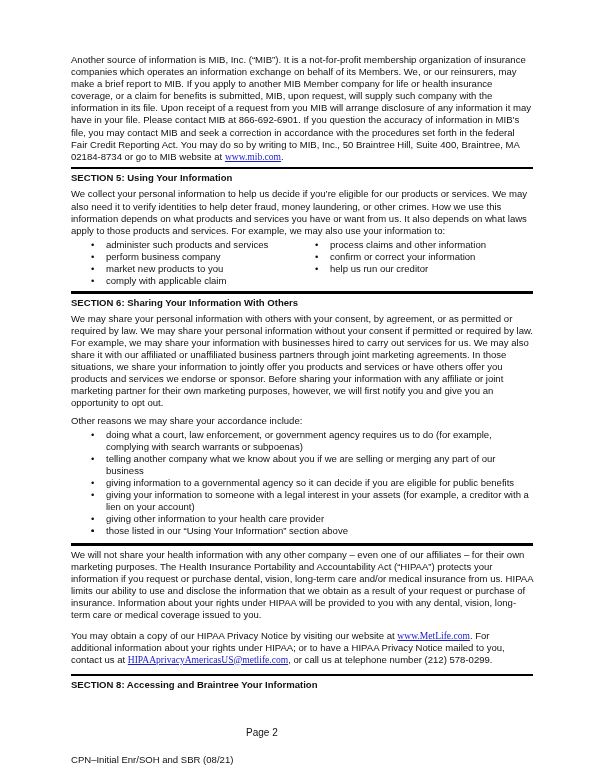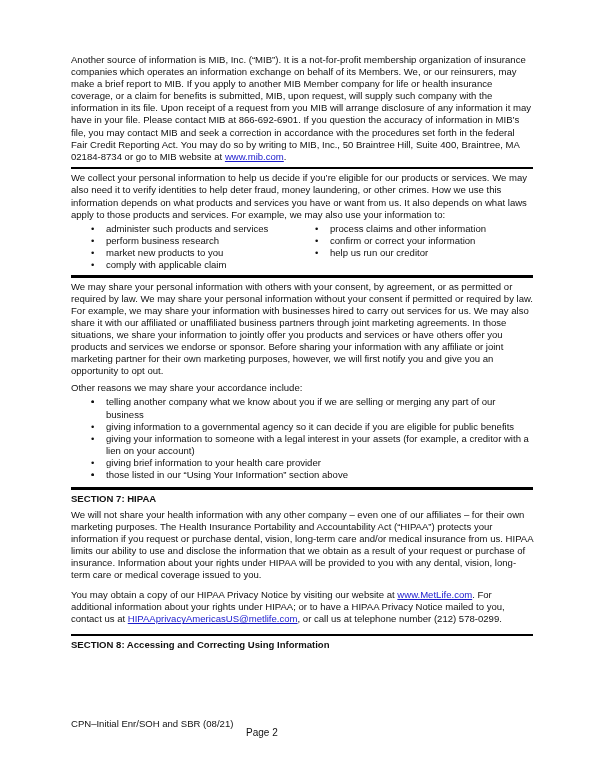--- a/index.html
+++ b/index.html
@@ -4,72 +4,73 @@
 <style>
   html, body { margin: 0; padding: 0; background: #ffffff; }
   body { width: 600px; height: 776px; position: relative; overflow: hidden;
          font-family: "Liberation Sans", sans-serif; color: #111; }
   .page { position: absolute; left: 71px; top: 54px; width: 462px; font-size: 9.55px; line-height: 12.1px; }
   p { margin: 0; }
   .para { margin-bottom: 0; }
   .gap { height: 5px; }
   .rule { height: 2.5px; background: #000; margin: 4px 0 3px 0; width: 462px; }
   .heading { font-weight: bold; margin-bottom: 4px; }
-  a.link { color: #1a1acc; text-decoration: underline; }
+  a.link { color: #1a1acc; text-decoration: underline; font-family: Liberation Serif, serif; }
   ul.bul { list-style: none; margin: 2px 0 0 0; padding: 0; }
   ul.bul li { position: relative; padding-left: 35px; }
   ul.bul li .dot { position: absolute; left: 20px; top: 0; }
   .twocol { display: flex; margin-top: 2px; }
   .twocol ul { list-style: none; margin: 0; padding: 0; }
   .twocol .c1 { width: 224px; }
   .twocol li { position: relative; padding-left: 35px; }
   .twocol li .dot { position: absolute; left: 20px; }
-  .footer1 { position: absolute; left: 71px; top: 718px; font-size: 9.55px; }
+  .footer1 { position: absolute; left: 71px; top: 754px; font-size: 9.55px; }
   .footer2 { position: absolute; left: 246px; top: 727px; font-size: 10px; }
 </style>
 </head>
 <body>
 
 <div class="page">
   <p class="para"><span>Another source of information is MIB, Inc. (“MIB”). It is a not-for-profit membership organization of insurance companies which operates an information exchange on behalf of its Members. We, or our reinsurers, may make a brief report to MIB. If you apply to another MIB Member company for life or health insurance coverage, or a claim for benefits is submitted, MIB, upon request, will supply such company with the information in its file. Upon receipt of a request from you MIB will arrange disclosure of any information it may have in your file. Please contact MIB at 866-692-6901. If you question the accuracy of information in MIB’s file, you may contact MIB and seek a correction in accordance with the procedures set forth in the federal Fair Credit Reporting Act. You may do so by writing to MIB, Inc., 50 Braintree Hill, Suite 400, Braintree, MA 02184-8734 or go to MIB website at </span><a class="link" href="#">www.mib.com</a><span>.</span></p>
 
   <div class="rule"></div>
+  <div class="heading">SECTION 5: Using Your Information</div>
   <p class="para">We collect your personal information to help us decide if you’re eligible for our products or services. We may also need it to verify identities to help deter fraud, money laundering, or other crimes. How we use this information depends on what products and services you have or want from us. It also depends on what laws apply to those products and services. For example, we may also use your information to:</p>
   <div class="twocol">
     <ul class="c1" id="s5c1">
         <li><span class="dot">•</span><span>administer such products and services</span></li>
-        <li><span class="dot">•</span><span>perform business research</span></li>
+        <li><span class="dot">•</span><span>perform business company</span></li>
         <li><span class="dot">•</span><span>market new products to you</span></li>
         <li><span class="dot">•</span><span>comply with applicable claim</span></li>
       </ul>
     <ul class="c2" id="s5c2">
         <li><span class="dot">•</span><span>process claims and other information</span></li>
         <li><span class="dot">•</span><span>confirm or correct your information</span></li>
         <li><span class="dot">•</span><span>help us run our creditor</span></li>
       </ul>
   </div>
 
   <div class="rule"></div>
+  <div class="heading">SECTION 6: Sharing Your Information With Others</div>
   <p class="para">We may share your personal information with others with your consent, by agreement, or as permitted or required by law. We may share your personal information without your consent if permitted or required by law. For example, we may share your information with businesses hired to carry out services for us. We may also share it with our affiliated or unaffiliated business partners through joint marketing agreements. In those situations, we share your information to jointly offer you products and services or have others offer you products and services we endorse or sponsor. Before sharing your information with any affiliate or joint marketing partner for their own marketing purposes, however, we will first notify you and give you an opportunity to opt out.</p>
   <div class="gap"></div>
   <p class="para">Other reasons we may share your accordance include:</p>
   <ul class="bul" id="s6list">
-      <li><span class="dot">•</span></li>
+      <li><span class="dot">•</span><span>doing what a court, law enforcement, or government agency requires us to do (for example, complying with search warrants or subpoenas)</span></li>
       <li><span class="dot">•</span><span>telling another company what we know about you if we are selling or merging any part of our business</span></li>
       <li><span class="dot">•</span><span>giving information to a governmental agency so it can decide if you are eligible for public benefits</span></li>
       <li><span class="dot">•</span><span>giving your information to someone with a legal interest in your assets (for example, a creditor with a lien on your account)</span></li>
-      <li><span class="dot">•</span><span>giving brief information to your health care provider</span></li>
+      <li><span class="dot">•</span><span>giving other information to your health care provider</span></li>
       <li><span class="dot">•</span></li>
       <li><span class="dot">•</span><span>those listed in our “Using Your Information” section above</span></li>
     </ul>
 
   <div class="rule" style="margin-top:6px"></div>
-  <div class="heading">SECTION 7: HIPAA</div>
   <p class="para">We will not share your health information with any other company – even one of our affiliates – for their own marketing purposes. The Health Insurance Portability and Accountability Act (“HIPAA”) protects your information if you request or purchase dental, vision, long-term care and/or medical insurance from us. HIPAA limits our ability to use and disclose the information that we obtain as a result of your request or purchase of insurance. Information about your rights under HIPAA will be provided to you with any dental, vision, long-term care or medical coverage issued to you.</p>
   <div class="gap" style="height:8px"></div>
   <p class="para"><span>You may obtain a copy of our HIPAA Privacy Notice by visiting our website at </span><a class="link" href="#">www.MetLife.com</a><span>. For additional information about your rights under HIPAA; or to have a HIPAA Privacy Notice mailed to you, contact us at </span><a class="link" href="#">HIPAAprivacyAmericasUS@metlife.com</a><span>, or call us at telephone number (212) 578-0299.</span></p>
 
   <div class="rule" style="margin-top:8px"></div>
-  <div class="heading">SECTION 8: Accessing and Correcting Using Information</div>
+  <div class="heading">SECTION 8: Accessing and Braintree Your Information</div>
 </div>
 
 <div class="footer1">CPN–Initial Enr/SOH and SBR (08/21)</div>
 <div class="footer2">Page 2</div>
 
 </body></html>

